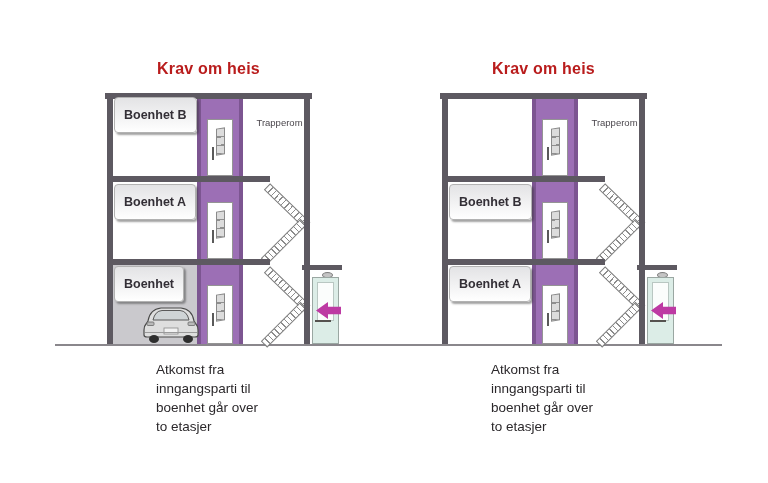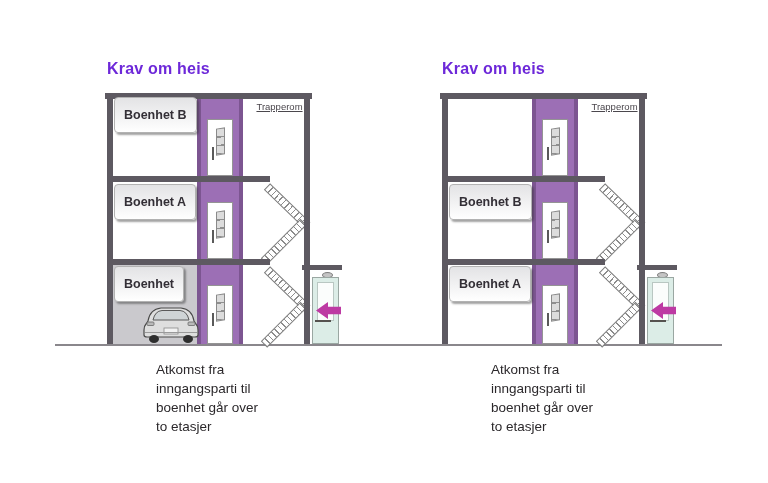--- a/index.html
+++ b/index.html
@@ -3,22 +3,22 @@
 <meta charset="utf-8">
 <style>
   html,body{margin:0;padding:0;background:#ffffff;}
   .page{position:relative;width:768px;height:483px;background:#fff;overflow:hidden;
         font-family:"Liberation Sans","DejaVu Sans",sans-serif;}
   .scene{position:absolute;top:60px;width:250px;height:400px;}
   #scene-left{left:107px;}
   #scene-right{left:442px;}
   .scene *{box-sizing:border-box;}
 
-  .title{position:absolute;left:0;top:0;width:203px;text-align:left;
-         font-size:16px;font-weight:bold;color:#6d28d9;letter-spacing:.2px;}
+  .title{position:absolute;left:0;top:0;width:203px;text-align:center;
+         font-size:16px;font-weight:bold;color:#b91c1c;letter-spacing:.2px;}
 
   
   .wall{position:absolute;background:#5d5961;z-index:3;}
   .roof{left:-2px;top:33px;width:207px;height:6px;}
   .wall-left{left:0;top:33px;width:6px;height:251px;}
   .wall-right{left:197px;top:33px;width:6px;height:251px;}
   .slab{position:absolute;left:0;width:163px;height:6px;background:#5d5961;z-index:3;}
   .slab1{top:116px;} .slab2{top:199px;}
 
   .garage{position:absolute;left:6px;top:205px;width:84px;height:79px;background:#cac9cd;z-index:0;}
@@ -44,22 +44,22 @@
   .fl3{left:160px;top:205px;transform:rotate(44deg);}
   .fl4{left:157px;top:280px;transform:rotate(-45deg);}
 
   
   .pill{position:absolute;left:7px;display:inline-block;padding:10px 9px;
         font-size:12.5px;font-weight:bold;color:#332f36;white-space:nowrap;
         background:linear-gradient(180deg,#e3e3e5,#ffffff);
         border:1px solid #b2b2b2;border-radius:4px;z-index:4;
         box-shadow:2px 2px 2px rgba(50,50,50,.45);}
   .pf1{top:37px;} .pf2{top:124px;} .pf3{top:206px;}
-  .stairwell-label{position:absolute;left:145px;top:41px;width:55px;text-align:center;
-        font-size:9.5px;color:#4b474d;z-index:4;text-decoration:underline;}
+  .stairwell-label{position:absolute;left:145px;top:57px;width:55px;text-align:center;
+        font-size:9.5px;color:#4b474d;z-index:4;}
 
   
   .canopy{position:absolute;left:195px;top:205px;width:40px;height:5px;background:#5d5961;z-index:2;}
   .lamp{position:absolute;left:215px;top:212px;width:11px;height:6px;background:#c4c4c4;
         border:1px solid #7d7d7d;border-radius:50%;z-index:2;}
   .entry-door{position:absolute;left:205px;top:217px;width:27px;height:67px;
         background:#dcede7;border:1px solid #9aa7a2;z-index:2;}
   .entry-inner{position:absolute;left:4px;top:4px;right:4px;bottom:22px;
         background:#fbfdfc;border:1px solid #b9c7c2;}
   .entry-handle{position:absolute;left:2px;top:42px;width:16px;height:2px;background:#55524f;}

